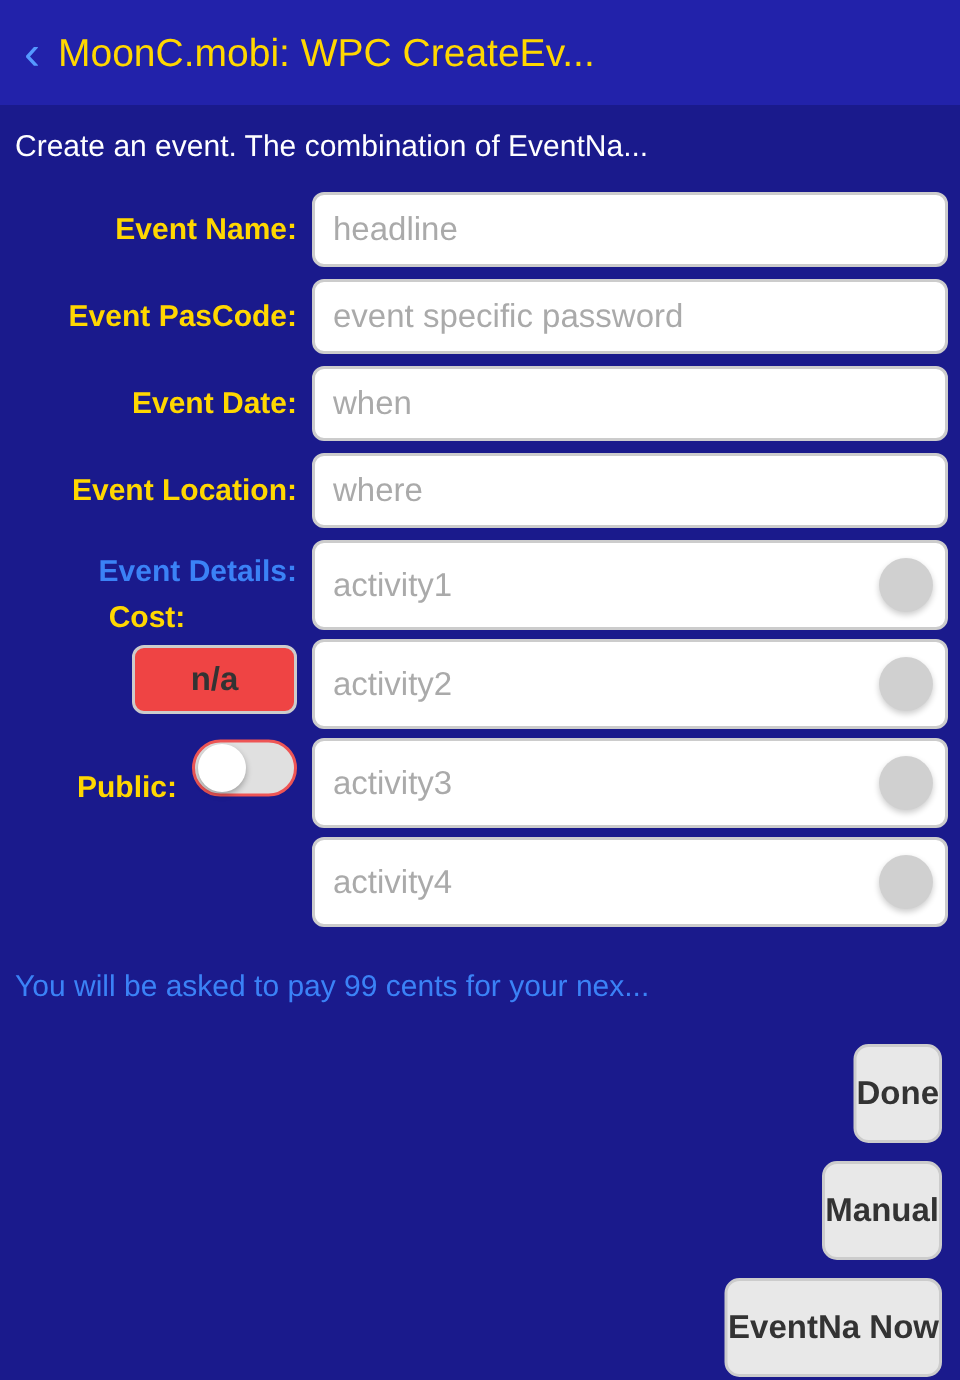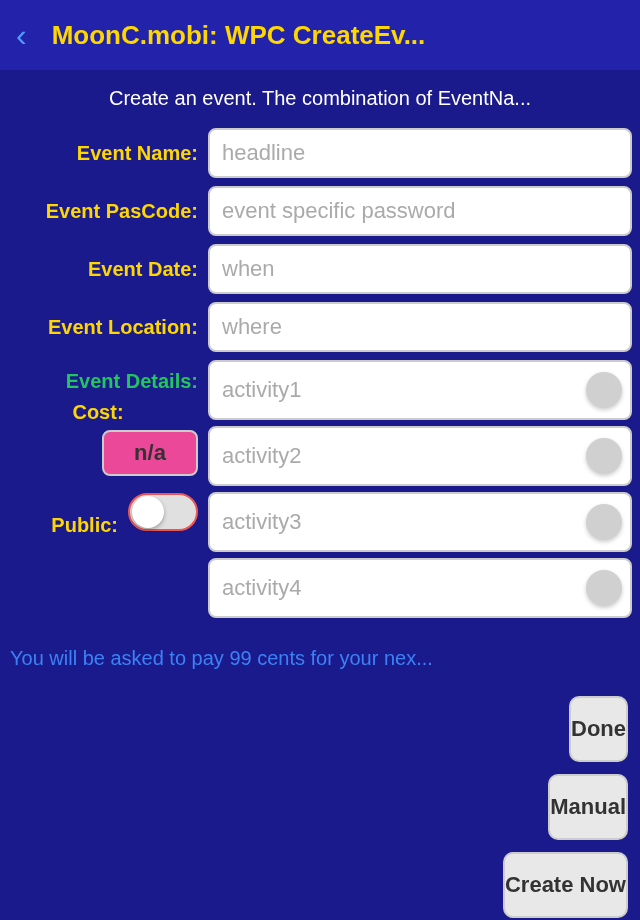--- a/index.html
+++ b/index.html
@@ -28,33 +28,31 @@
       font-size: 32px;
       font-weight: 300;
       margin-right: 12px;
       cursor: pointer;
       line-height: 1;
     }
 
     .header-title {
       color: #ffd700;
       font-size: 26px;
-      font-weight: bold;
-      flex: 1;
-      margin-left: 13px;
+      font-weight: normal;
+      flex: 1;
     }
 
     
     .description {
       background: #1a1a8c;
       color: #fff;
       font-size: 20px;
       padding: 14px 10px 10px 10px;
       line-height: 1.4;
-      text-align: center;
     }
 
     
     .form-container {
       background: #1a1a8c;
       padding: 6px 8px 0 8px;
     }
 
     .form-row {
       display: flex;
@@ -95,40 +93,40 @@
       padding: 0 8px;
     }
 
     .left-col {
       min-width: 200px;
       flex-shrink: 0;
       padding-right: 10px;
     }
 
     .details-label {
-      color: #22c55e;
+      color: #3b82f6;
       font-size: 20px;
       font-weight: bold;
       text-align: right;
       padding-top: 10px;
     }
 
     .cost-row {
       margin-top: 8px;
     }
 
     .cost-input {
-      background: #ec4899;
+      background: #ef4444;
       border: 2px solid #ccc;
       border-radius: 8px;
       color: #333;
       font-size: 22px;
       font-weight: bold;
       padding: 8px 14px;
-      width: 96px;
+      width: 110px;
       text-align: center;
       outline: none;
     }
 
     .public-row {
       margin-top: 10px;
       display: flex;
       align-items: center;
     }
 
@@ -308,14 +306,14 @@
       <div class="activity-toggle"></div>
     </div>
   </div>
 </div>
 
 <div class="notice">You will be asked to pay 99 cents for your nex...</div>
 
 <div class="button-row">
   <button class="btn btn-done">Done</button>
   <button class="btn btn-manual">Manual</button>
-  <button class="btn btn-create">Create Now</button>
+  <button class="btn btn-create">EventNa Now</button>
 </div>
 
 </body></html>

